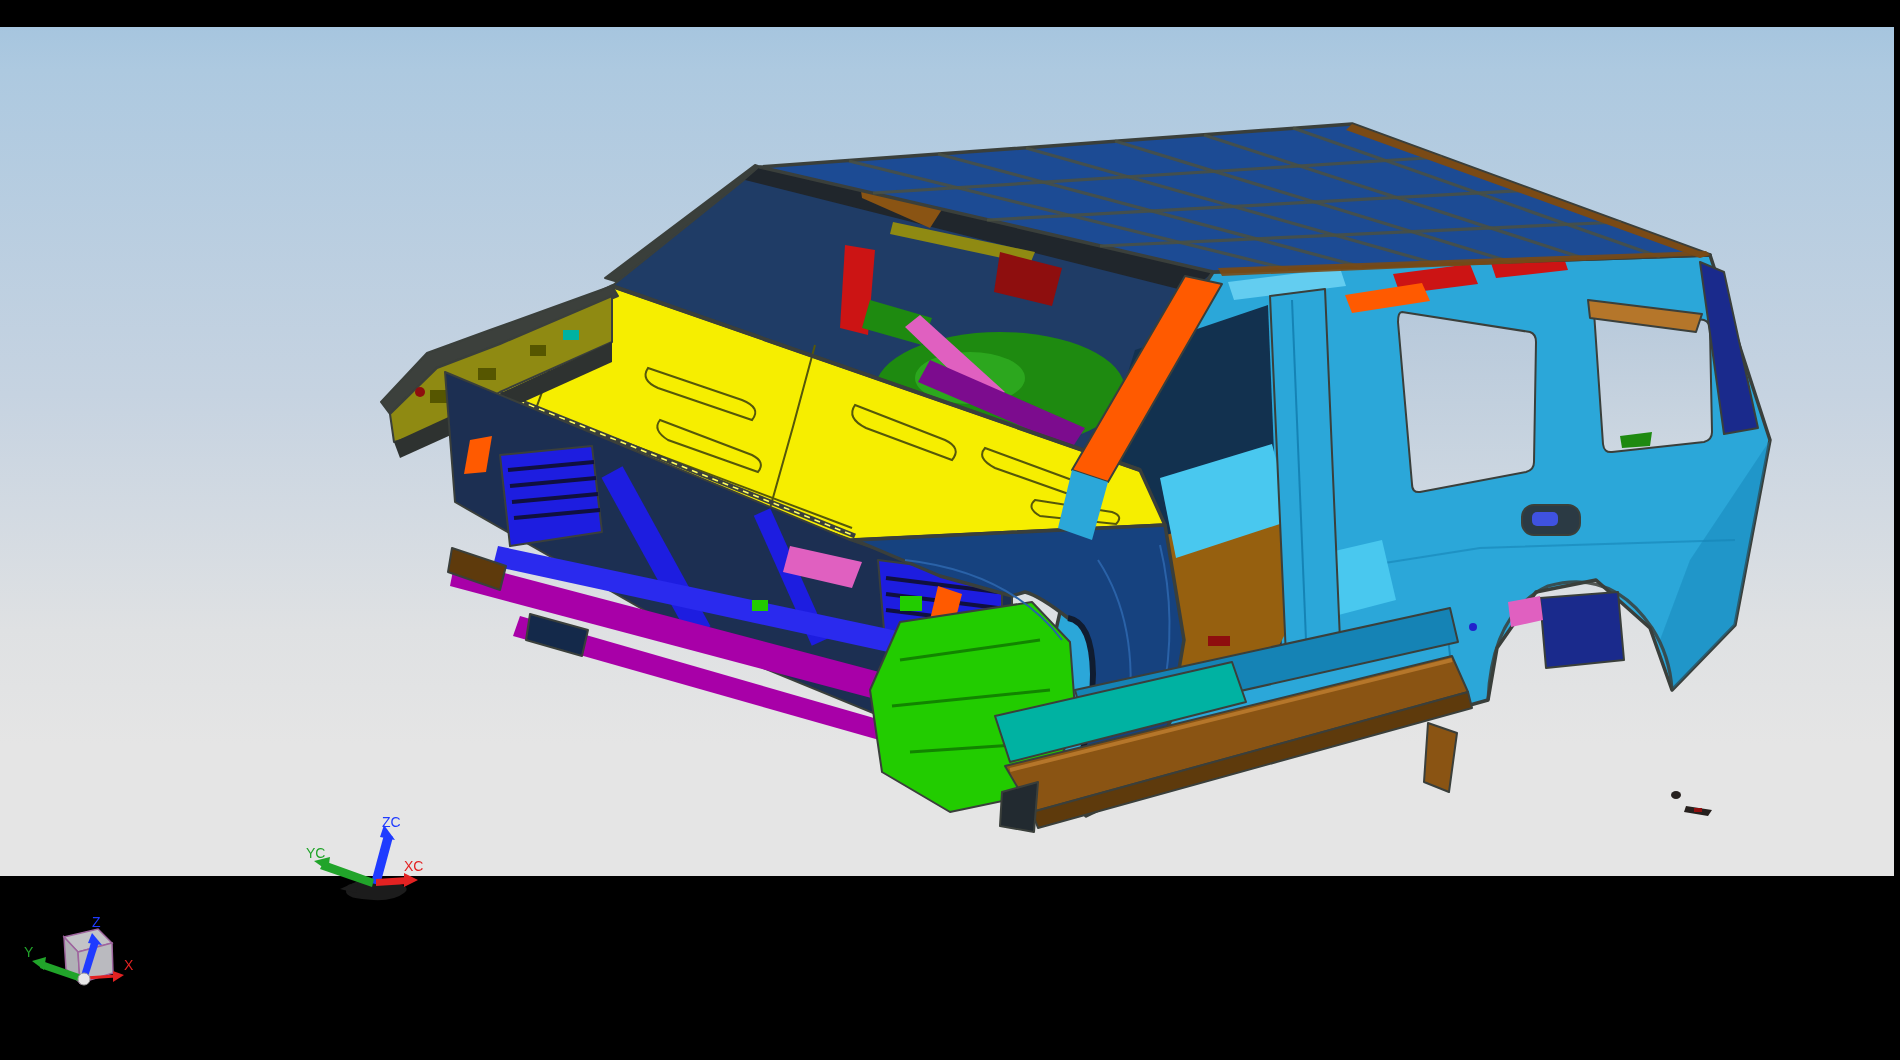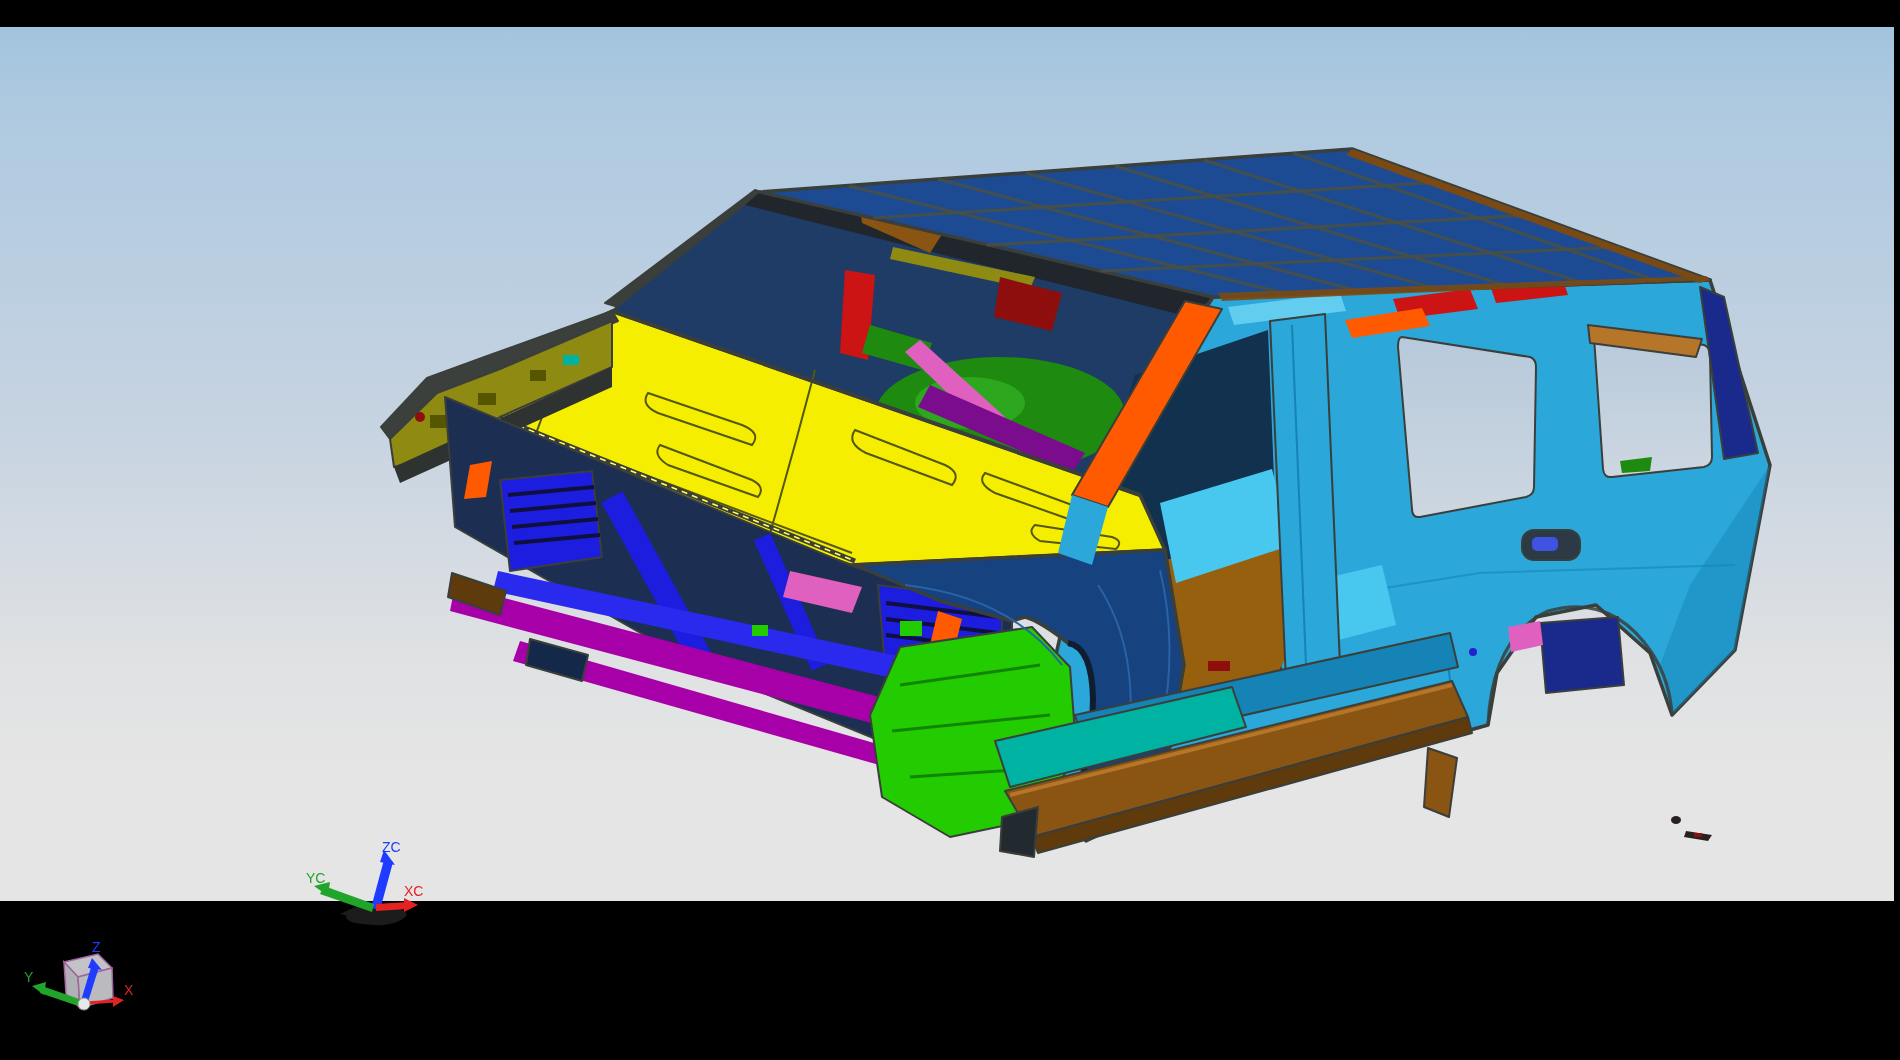--- a/index.html
+++ b/index.html
@@ -1,19 +1,19 @@
 <!DOCTYPE html>
 <html><head>
 <meta charset="utf-8">
 <style>
   html,body{margin:0;padding:0;background:#000;}
   #screen{position:relative;width:1900px;height:1060px;overflow:hidden;
           font-family:"Liberation Sans","DejaVu Sans",sans-serif;}
   #viewport{position:absolute;left:0;top:0;width:1900px;height:876px;
-            background:linear-gradient(180deg,#a2c3de 0%,#adc9e0 8%,#c6d3e1 45%,#dfe1e3 72%,#e5e5e5 85%,#e5e5e5 100%);margin-top:25px;}
+            background:linear-gradient(180deg,#a2c3de 0%,#adc9e0 8%,#c6d3e1 45%,#dfe1e3 72%,#e5e5e5 85%,#e5e5e5 100%);}
   .bar-top{position:absolute;left:0;top:0;width:1900px;height:27px;background:#000;}
   .bar-right{position:absolute;right:0;top:0;width:6px;height:1060px;background:#000;}
   svg{position:absolute;left:0;top:0;}
   svg .ol{stroke:#3a3f3b;stroke-width:2;stroke-linejoin:round;}
   svg .ol3{stroke:#3a3f3b;stroke-width:3.5;stroke-linejoin:round;}
   svg .noline{stroke:none;}
   svg .thin{fill:none;stroke-width:2;}
   svg .seam{fill:none;stroke-width:3.2;opacity:.85;}
   svg text{font-family:"Liberation Sans","DejaVu Sans",sans-serif;font-size:14px;}
 </style>

